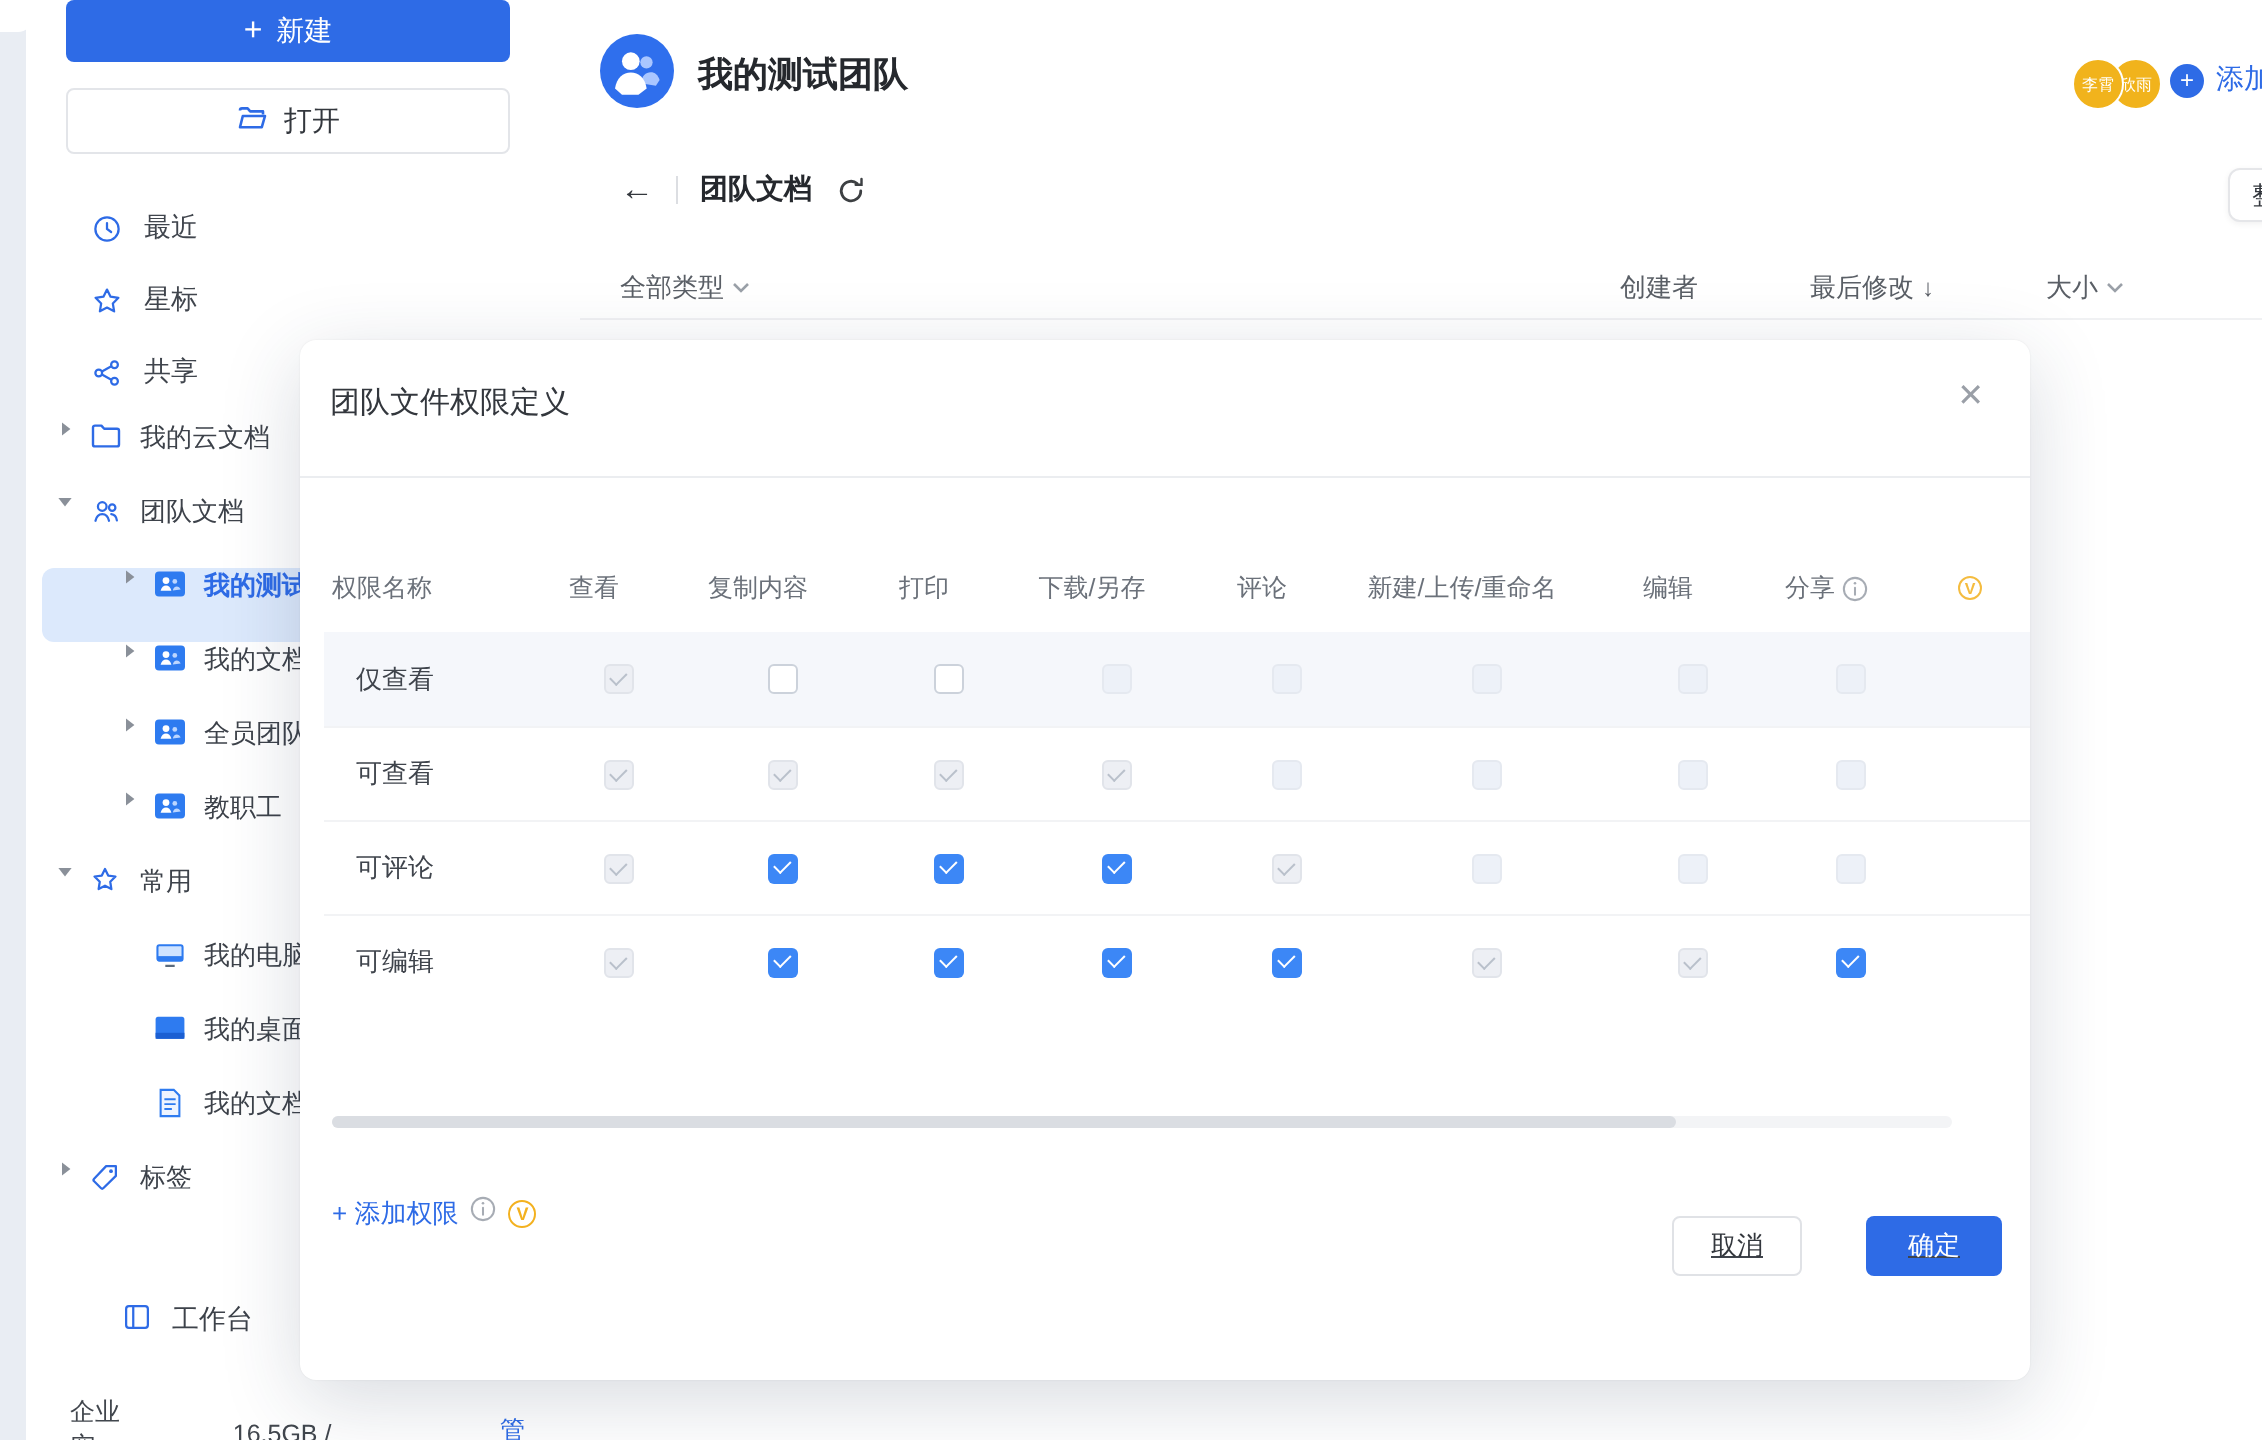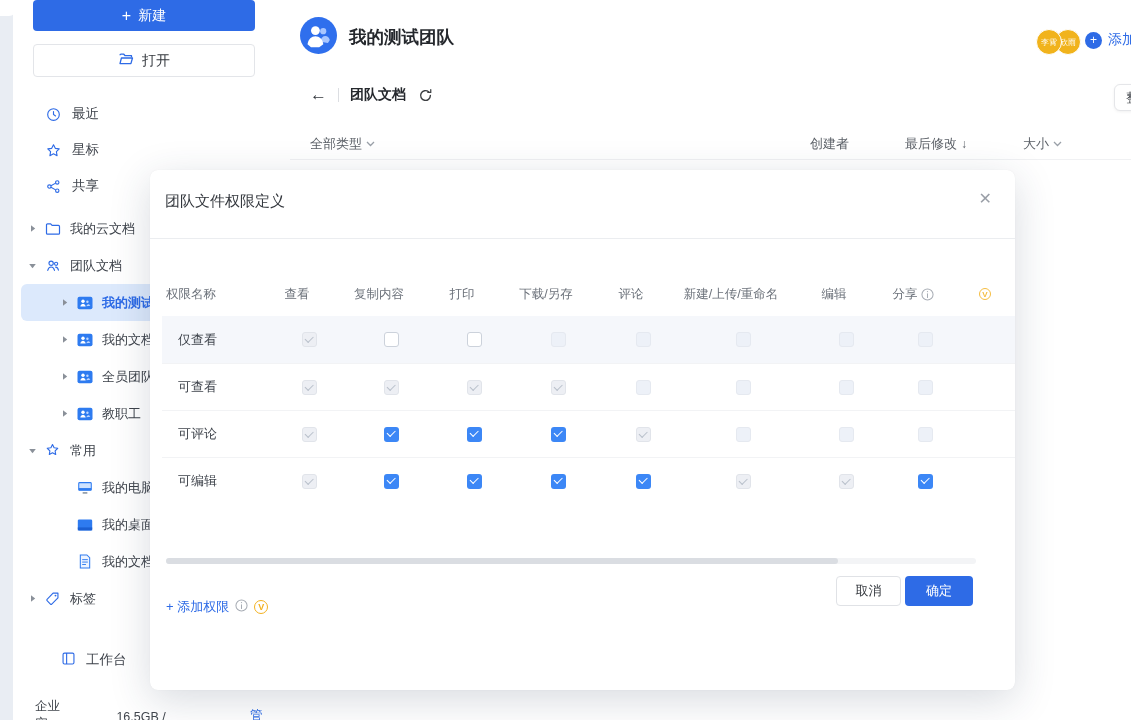--- a/index.html
+++ b/index.html
@@ -21,21 +21,21 @@
   .btn-new .plus { font-size:16px; font-weight:400; line-height:1; }
   .btn-open {
     position:absolute; left:20px; top:44px; width:222px; height:33px;
     background:#fff; color:#33373d; border:1px solid #e3e5e9; border-radius:4px;
     font-size:14px; display:flex; align-items:center; justify-content:center; gap:8px; cursor:pointer;
   }
   #side-menu { position:absolute; left:0; top:96px; width:252px; }
   .menu-item { height:36px; display:flex; align-items:center; padding-left:32px; gap:11px; font-size:13.5px; color:#40454d; cursor:pointer; }
   .menu-item .ic { width:16px; height:16px; display:flex; align-items:center; justify-content:center; }
   #side-tree { position:absolute; left:0; top:210px; width:252px; height:426px; overflow:hidden; }
-  .tree-row { height:37px; display:flex; align-items:center; font-size:13px; color:#3d424a; cursor:pointer; position:relative; }
+  .tree-row { height:37px; display:flex; align-items:flex-start; font-size:13px; color:#3d424a; cursor:pointer; position:relative; }
   .tree-row .caret { width:9px; display:flex; justify-content:center; margin-right:7px; flex:0 0 auto; }
   .tree-row .ic { width:17px; height:16px; margin-right:9px; display:flex; align-items:center; justify-content:center; flex:0 0 auto; }
   .tree-row.lv0 { padding-left:15px; }
   .tree-row.lv1 { padding-left:47px; }
   .tree-row.noarrow.lv1 { padding-left:63px; }
   .tree-row.selected { background:#dce9fc; border-radius:6px; margin:0 8px 0 8px; color:#2e6be6; font-weight:bold; }
   .tree-row.selected.lv1 { padding-left:39px; }
   .tree-label { white-space:nowrap; }
   #workbench { position:absolute; left:0; top:645px; width:252px; height:30px; display:flex; align-items:center; padding-left:48px; gap:10px; font-size:13.5px; color:#3d424a; cursor:pointer; }
   #storage { position:absolute; left:22px; top:698px; width:230px; font-size:12.5px; color:#41464d; display:flex; align-items:center;gap:44px; }
@@ -86,21 +86,21 @@
   .cb::after { content:""; position:absolute; left:3px; top:3.5px; width:7px; height:3.5px;
     border-left:1.6px solid #fff; border-bottom:1.6px solid #fff; transform:rotate(-45deg); display:none; }
   .cb.checked::after { display:block; }
   .cb.checked_disabled::after { display:block; border-color:#b9c0cb; left:2.5px; top:3px; }
   #clipped-col-icon { position:absolute; left:829px; top:118px; opacity:.85; }
   #hscroll-track { position:absolute; left:16px; top:388px; width:810px; height:6px; background:#f3f4f6; border-radius:3px; }
   #hscroll-thumb { position:absolute; left:0; top:0; width:672px; height:6px; background:#dadde2; border-radius:3px; cursor:pointer; }
   #add-perm { position:absolute; left:16px; top:428px; display:flex; align-items:center; gap:6px; }
   #add-perm .link { color:#2e6be6; font-size:13px; cursor:pointer; }
   .v-badge { width:14px; height:14px; border-radius:50%; border:1.3px solid #f3b11f; color:#f3b11f; font-size:9px; font-weight:bold; display:flex; align-items:center; justify-content:center; }
-  #modal-btns { position:absolute; top:406px; left:686px; display:flex; gap:4px; }
+  #modal-btns { position:absolute; top:438px; left:686px; display:flex; gap:32px;text-decoration:underline; }
   .btn-cancel { width:65px; height:30px; background:#fff; border:1px solid #e0e2e6; border-radius:4px; font-size:13px; color:#33373d; cursor:pointer; }
   .btn-confirm { width:68px; height:30px; background:#2e6be6; border:none; border-radius:4px; font-size:13px; color:#fff; cursor:pointer; }
 </style>
 </head>
 <body>
 
 <div id="rail">
   <div id="rail-notch"></div>
 </div>
 

